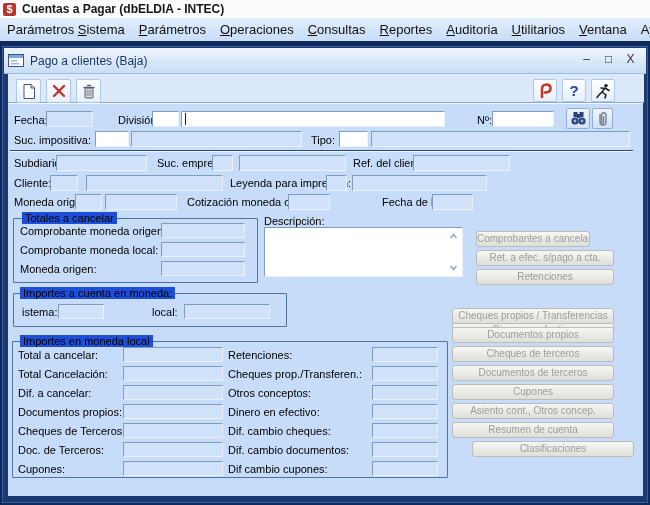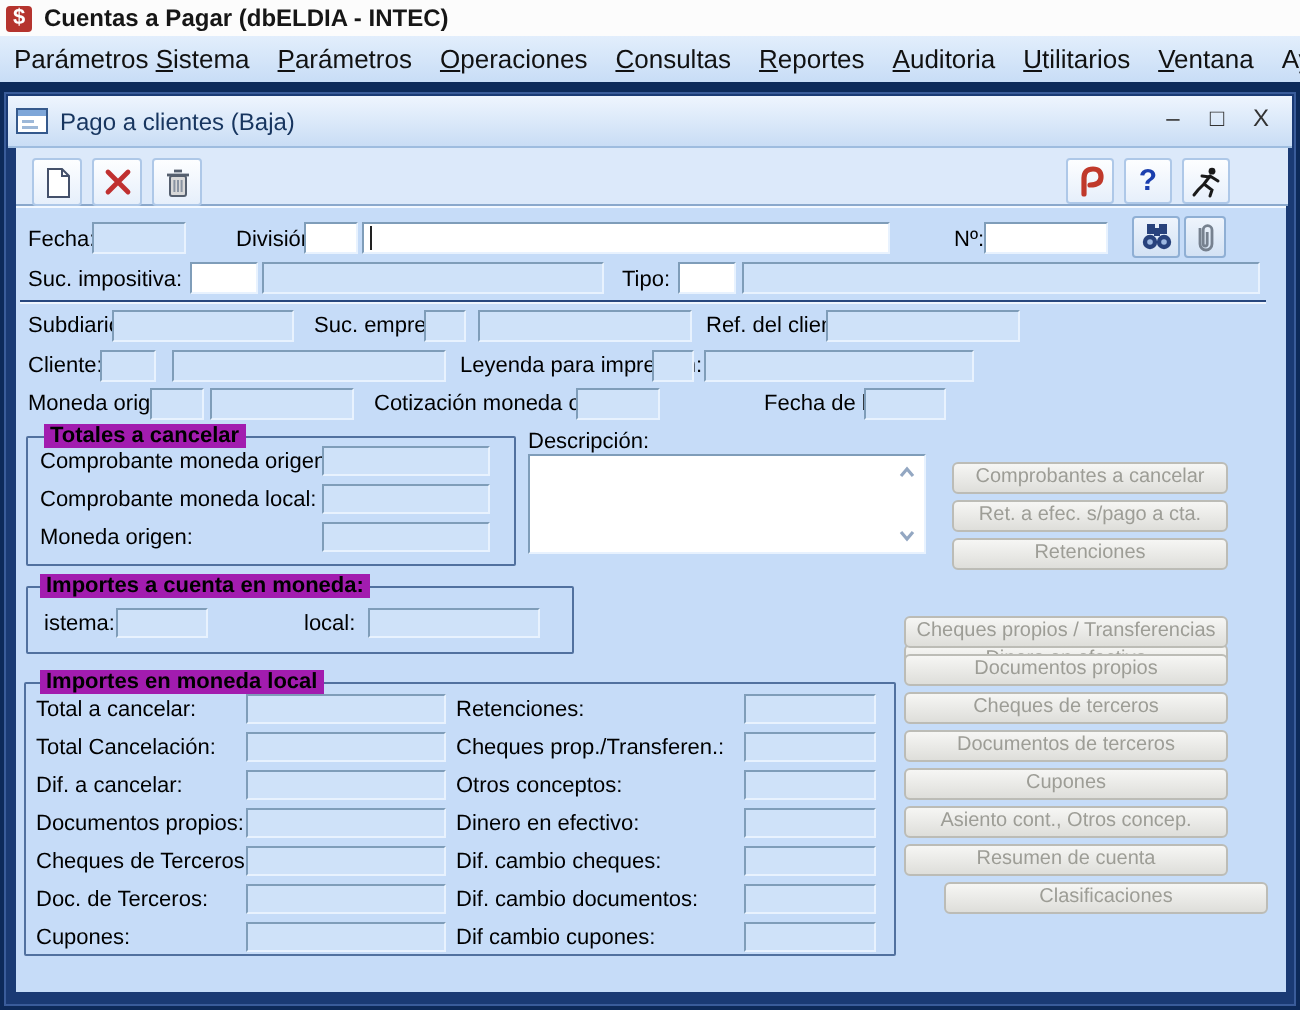--- a/index.html
+++ b/index.html
@@ -35,21 +35,21 @@
   .body{position:absolute;left:8px;top:103px;width:635px;height:393px;background:#c6dcf8;
         border-top:1px solid #f2f8ff;box-sizing:border-box;}
   
   .lbl{position:absolute;font-size:11px;color:#000;white-space:nowrap;}
   .fld{position:absolute;background:#cfe2f9;border:1px solid;box-sizing:border-box;
        border-color:#7f9db9 #e8f2fe #e8f2fe #7f9db9;}
   .fldw{background:#ffffff;}
   .sep{position:absolute;height:1px;background:#27477e;}
   .sepw{position:absolute;height:1px;background:#eef5fe;}
   .grp{position:absolute;border:1px solid #51719f;box-sizing:border-box;border-radius:1px;}
-  .grptitle{position:absolute;font-size:11px;color:#000;background:#a21caf;padding:0 3px;white-space:nowrap;font-weight:bold;}
+  .grptitle{position:absolute;font-size:11px;color:#000;background:#1d4ed8;padding:0 3px;white-space:nowrap;}
   .sbtn{position:absolute;height:16px;background:linear-gradient(#f6f6f4,#dededa);
         border:1px solid #bcbcb6;border-radius:3px;color:#9d9d96;font-size:10px;
         text-align:center;line-height:14px;box-sizing:border-box;white-space:nowrap;overflow:hidden;}
   .caret{position:absolute;width:1px;height:12px;background:#222;}
   .chev{position:absolute;width:11px;height:11px;}
   .smallbtn{position:absolute;background:linear-gradient(#eef4fc,#d3e2f4);border:1px solid #8fafd4;
         border-radius:2px;display:flex;align-items:center;justify-content:center;box-sizing:border-box;}
   .qmark{font-size:15px;font-weight:bold;color:#1b3fae;}
 </style>
 </head>
@@ -199,21 +199,21 @@
 
   <span class="lbl" style="left:264px;top:215px;">Descripción:</span>
   <div class="fld fldw" style="left:264px;top:227px;width:199px;height:50px;"></div>
   <svg class="chev" style="left:448px;top:231px;" viewBox="0 0 11 11">
     <polyline points="2.5,7 5.5,3.5 8.5,7" fill="none" stroke="#93a7c2" stroke-width="1.6"></polyline>
   </svg>
   <svg class="chev" style="left:448px;top:262px;" viewBox="0 0 11 11">
     <polyline points="2.5,4 5.5,7.5 8.5,4" fill="none" stroke="#93a7c2" stroke-width="1.6"></polyline>
   </svg>
 
-  <div class="sbtn" style="left:476px;top:231px;width:138px;">Comprobantes a cancelar</div>
+  <div class="sbtn" style="left:476px;top:231px;width:114px;">Comprobantes a cancelar</div>
   <div class="sbtn" style="left:476px;top:250px;width:138px;">Ret. a efec. s/pago a cta.</div>
   <div class="sbtn" style="left:476px;top:269px;width:138px;">Retenciones</div>
   <div class="sbtn" style="left:452px;top:289px;width:162px;margin-top:33px;">Dinero en efectivo</div>
   <div class="sbtn" style="left:452px;top:308px;width:162px;">Cheques propios / Transferencias</div>
   <div class="sbtn" style="left:452px;top:327px;width:162px;">Documentos propios</div>
   <div class="sbtn" style="left:452px;top:346px;width:162px;">Cheques de terceros</div>
   <div class="sbtn" style="left:452px;top:365px;width:162px;">Documentos de terceros</div>
   <div class="sbtn" style="left:452px;top:384px;width:162px;">Cupones</div>
   <div class="sbtn" style="left:452px;top:422px;width:162px;">Resumen de cuenta</div>
   <div class="sbtn" style="left:452px;top:403px;width:162px;">Asiento cont., Otros concep.</div>

